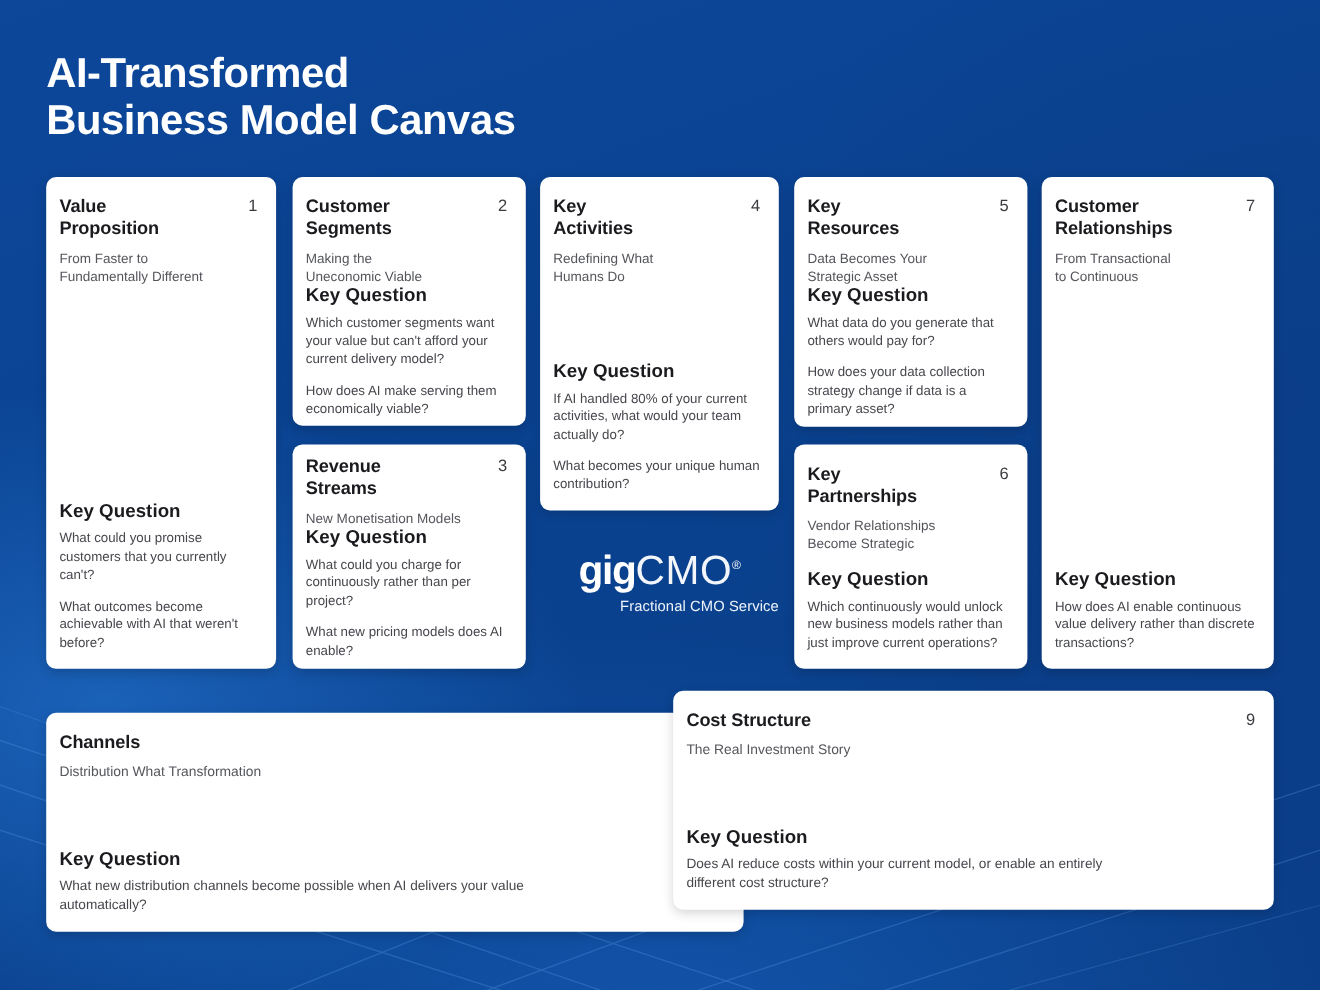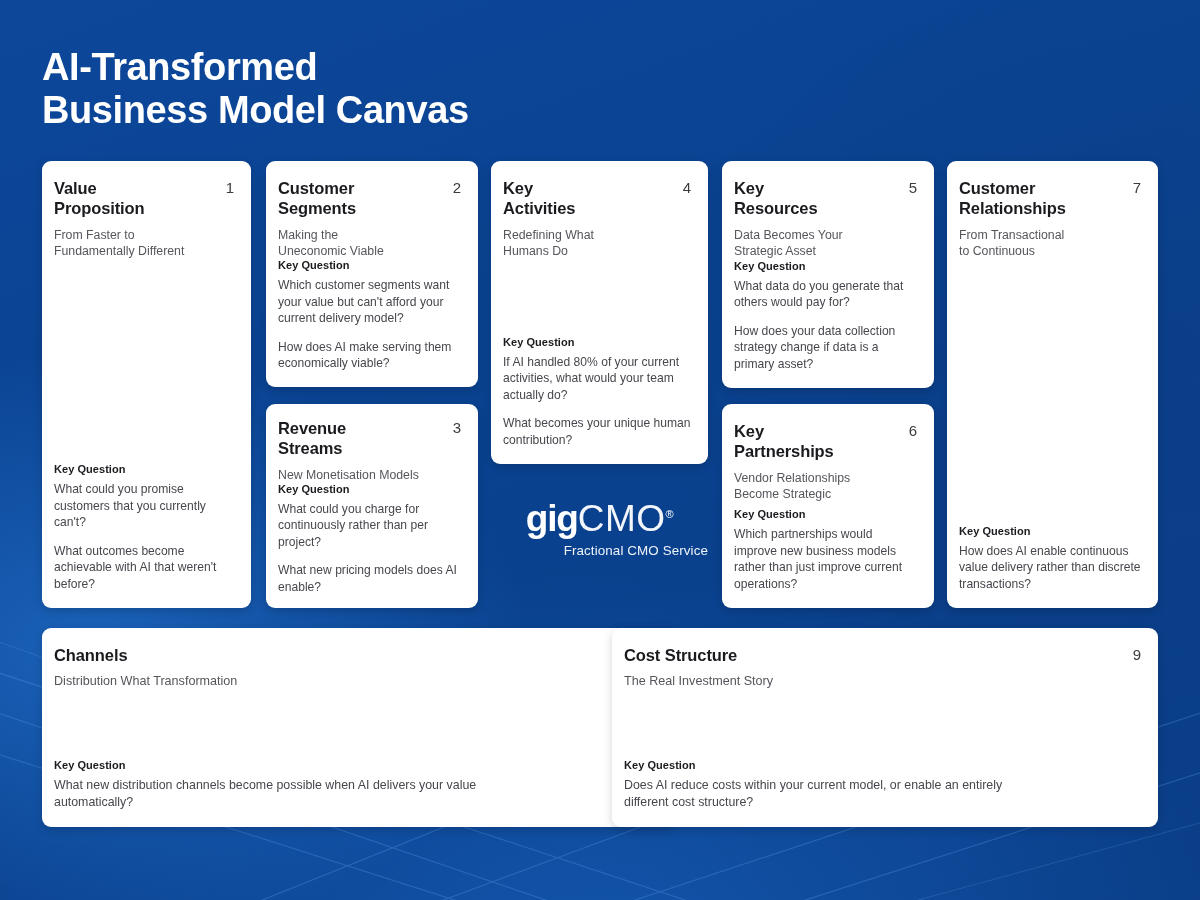--- a/index.html
+++ b/index.html
@@ -88,21 +88,21 @@
     line-height: 1.32;
     margin-top: 8px;
     white-space: pre-line;
   }
 
   .card-spacer { flex: 1 1 auto; min-height: 0; }
 
   .kq-label {
     color: #1b1b1f;
     font-weight: bold;
-    font-size: 11px;
+    font-size: 17px;
     letter-spacing: 0.05px;
     margin-bottom: 6px;
   }
 
   .kq-text {
     color: #46474d;
     font-size: 12.1px;
     line-height: 1.36;
   }
   .kq-text + .kq-text { margin-top: 12px; }
@@ -113,21 +113,21 @@
   .card.wide .kq-text { font-size: 12.4px; }
 
   
   #card-value-proposition      { left: 42px;  top: 161px; width: 209px; height: 447px; }
   #card-customer-segments      { left: 266px; top: 161px; width: 212px; height: 226px; }
   #card-revenue-streams        { left: 266px; top: 404px; width: 212px; height: 204px; justify-content: center; }
   #card-key-activities         { left: 491px; top: 161px; width: 217px; height: 303px; }
   #card-key-resources          { left: 722px; top: 161px; width: 212px; height: 227px; }
   #card-key-partnerships       { left: 722px; top: 404px; width: 212px; height: 204px; }
   #card-customer-relationships { left: 947px; top: 161px; width: 211px; height: 447px; }
-  #card-channels               { left: 42px;  top: 628px; width: 634px; height: 199px; }
+  #card-channels               { left: 42px;  top: 648px; width: 634px; height: 199px; }
   #card-cost-structure         { left: 612px; top: 628px; width: 546px; height: 199px; }
 
   
   .logo-block {
     position: absolute;
     left: 491px;
     top: 500px;
     width: 217px;
     text-align: center;
     user-select: none;
@@ -246,21 +246,21 @@
   <section class="card" id="card-key-partnerships">
     <div class="card-head">
       <div class="card-title">Key
 Partnerships</div>
       <div class="card-num">6</div>
     </div>
     <div class="card-sub">Vendor Relationships
 Become Strategic</div>
     <div style="height:16px"></div>
     <div class="kq-label">Key Question</div>
-    <p class="kq-text">Which partnerships would improve new business models rather than just improve current operations?</p>
+    <p class="kq-text">Which continuously would unlock new business models rather than just improve current operations?</p>
   </section>
 
   <section class="card" id="card-customer-relationships">
     <div class="card-head">
       <div class="card-title">Customer
 Relationships</div>
       <div class="card-num">7</div>
     </div>
     <div class="card-sub">From Transactional
 to Continuous</div>

